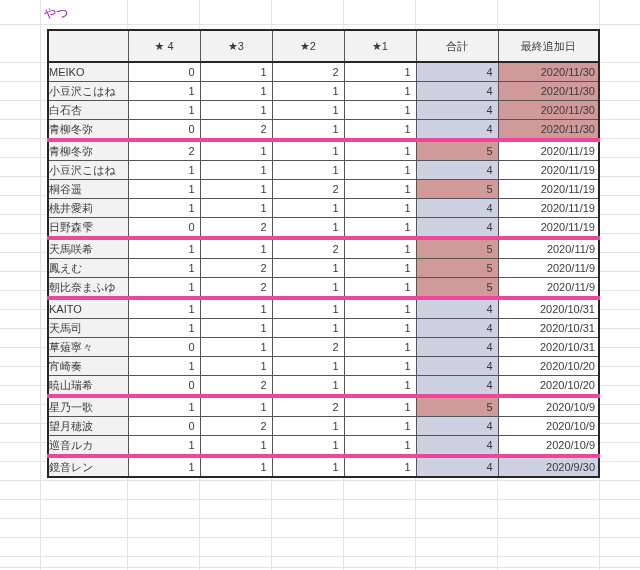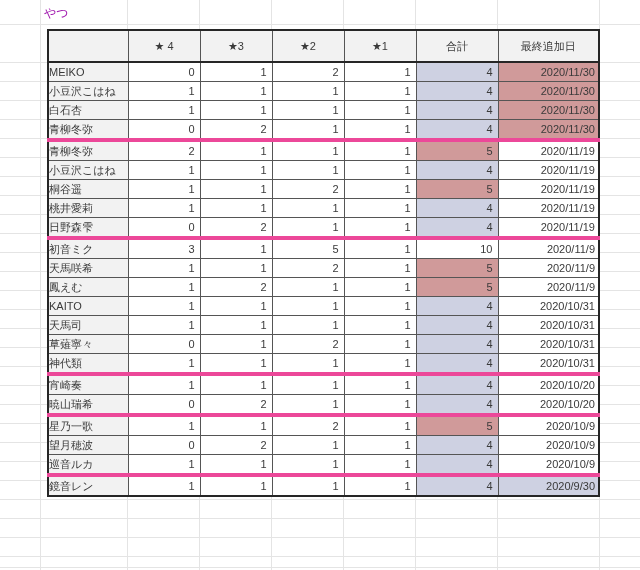--- a/index.html
+++ b/index.html
@@ -232,39 +232,39 @@
       <tr class="group-end">
         <td class="name">日野森雫</td>
         <td class="num">0</td>
         <td class="num">2</td>
         <td class="num">1</td>
         <td class="num">1</td>
         <td class="num" style="background: rgb(206, 209, 226);">4</td>
         <td class="date">2020/11/19</td>
       </tr>
       <tr>
-        <td class="name">初音ミク</td>
-        <td class="num">3</td>
-        <td class="num">1</td>
-        <td class="num">5</td>
-        <td class="num">1</td>
-        <td class="num">10</td>
+        <td class="name">天馬咲希</td>
+        <td class="num">1</td>
+        <td class="num">1</td>
+        <td class="num">2</td>
+        <td class="num">1</td>
+        <td class="num" style="background: rgb(208, 154, 154);">5</td>
         <td class="date">2020/11/9</td>
       </tr>
       <tr>
-        <td class="name">天馬咲希</td>
-        <td class="num">1</td>
-        <td class="num">1</td>
-        <td class="num">2</td>
+        <td class="name">鳳えむ</td>
+        <td class="num">1</td>
+        <td class="num">2</td>
+        <td class="num">1</td>
         <td class="num">1</td>
         <td class="num" style="background: rgb(208, 154, 154);">5</td>
         <td class="date">2020/11/9</td>
       </tr>
-      <tr>
-        <td class="name">鳳えむ</td>
+      <tr class="group-end">
+        <td class="name">朝比奈まふゆ</td>
         <td class="num">1</td>
         <td class="num">2</td>
         <td class="num">1</td>
         <td class="num">1</td>
         <td class="num" style="background: rgb(208, 154, 154);">5</td>
         <td class="date">2020/11/9</td>
       </tr>
       <tr>
         <td class="name">KAITO</td>
         <td class="num">1</td>
@@ -281,29 +281,20 @@
         <td class="num">1</td>
         <td class="num">1</td>
         <td class="num" style="background: rgb(206, 209, 226);">4</td>
         <td class="date">2020/10/31</td>
       </tr>
       <tr>
         <td class="name">草薙寧々</td>
         <td class="num">0</td>
         <td class="num">1</td>
         <td class="num">2</td>
-        <td class="num">1</td>
-        <td class="num" style="background: rgb(206, 209, 226);">4</td>
-        <td class="date">2020/10/31</td>
-      </tr>
-      <tr class="group-end">
-        <td class="name">神代類</td>
-        <td class="num">1</td>
-        <td class="num">1</td>
-        <td class="num">1</td>
         <td class="num">1</td>
         <td class="num" style="background: rgb(206, 209, 226);">4</td>
         <td class="date">2020/10/31</td>
       </tr>
       <tr>
         <td class="name">宵崎奏</td>
         <td class="num">1</td>
         <td class="num">1</td>
         <td class="num">1</td>
         <td class="num">1</td>

